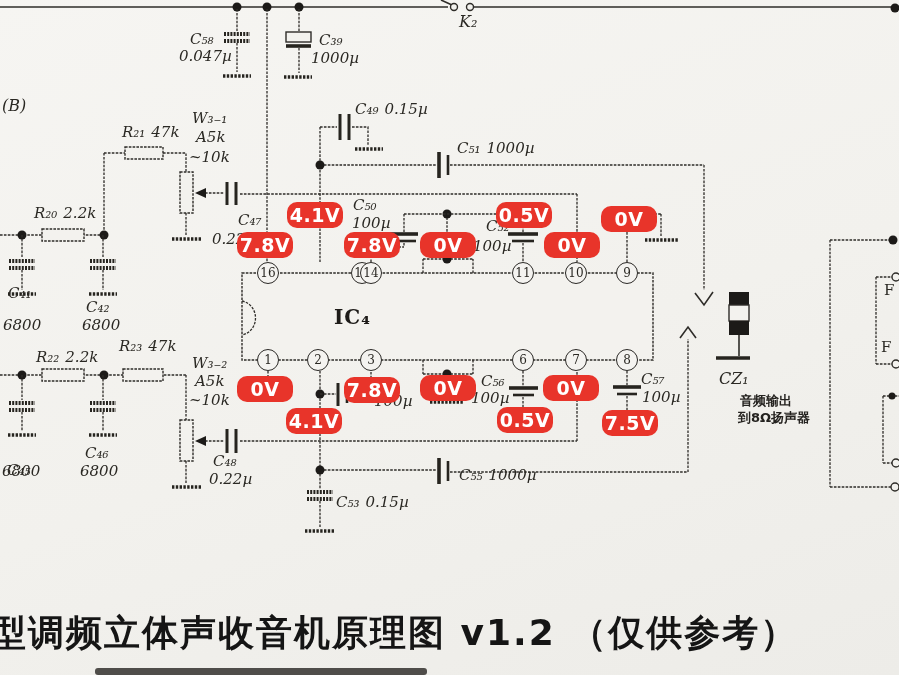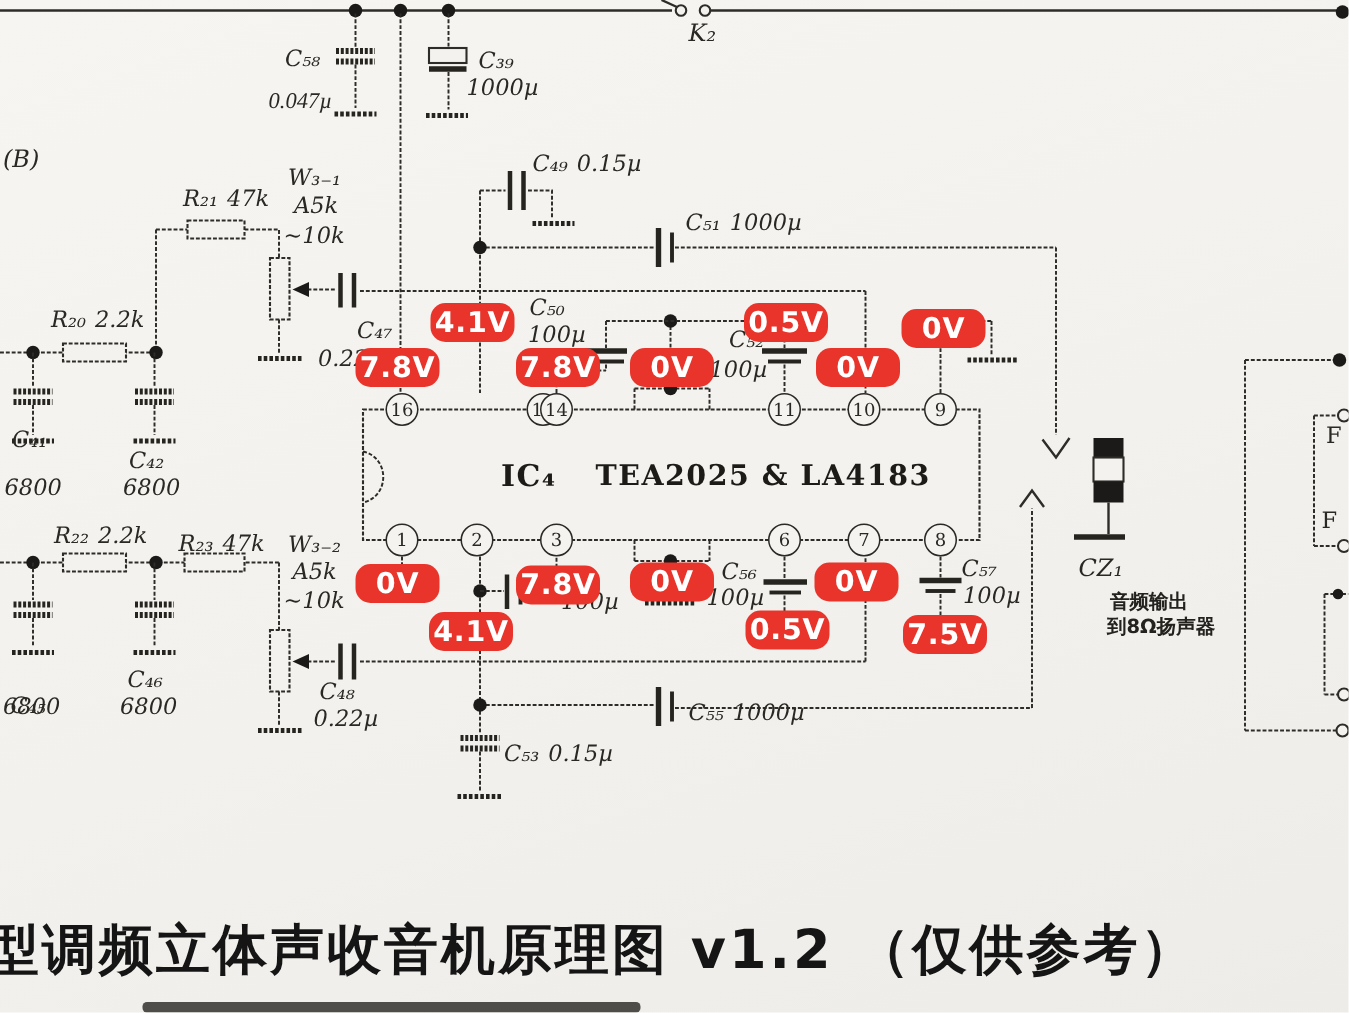--- a/index.html
+++ b/index.html
@@ -278,21 +278,21 @@
       <path class="w" d="M876 277 H899 M876 277 V364 M876 364 H899"></path>
       <circle class="oc" cx="896" cy="277" r="4"></circle>
       <circle class="oc" cx="896" cy="364" r="4"></circle>
       <path class="w" d="M883 396 H899 M883 396 V463 M883 463 H899"></path>
       <circle class="dot" cx="892" cy="396" r="3.5"></circle>
       <circle class="oc" cx="896" cy="463" r="4"></circle>
     </g>
   </svg>
 
   <div class="lbl" style="left:190px;top:31px;">C₅₈</div>
-  <div class="lbl" style="left:179px;top:60px;font-family:Liberation Serif, serif;">0.047µ</div>
+  <div class="lbl" style="left:179px;top:48px;">0.047µ</div>
   <div class="lbl" style="left:319px;top:32px;">C₃₉</div>
   <div class="lbl" style="left:311px;top:50px;">1000µ</div>
   <div class="lbl big" style="left:459px;top:13px;">K₂</div>
   <div class="lbl big" style="left:2px;top:97px;">(B)</div>
 
   <div class="lbl" style="left:122px;top:124px;">
     <span>R₂₁</span><span class="val">47k</span>
   </div>
   <div class="lbl" style="left:192px;top:110px;">W₃₋₁</div>
   <div class="lbl" style="left:196px;top:129px;">A5k</div>
@@ -314,21 +314,21 @@
     <span>C₅₁</span><span class="val">1000µ</span>
   </div>
   <div class="lbl" style="left:353px;top:197px;">C₅₀</div>
   <div class="lbl" style="left:352px;top:215px;">100µ</div>
   <div class="lbl" style="left:486px;top:218px;">C₅₂</div>
   <div class="lbl" style="left:473px;top:238px;">100µ</div>
 
   <div class="lbl" style="left:36px;top:349px;">
     <span>R₂₂</span><span class="val">2.2k</span>
   </div>
-  <div class="lbl" style="left:119px;top:354px;">
+  <div class="lbl" style="left:119px;top:338px;">
     <span>R₂₃</span><span class="val">47k</span>
   </div>
   <div class="lbl" style="left:192px;top:355px;">W₃₋₂</div>
   <div class="lbl" style="left:195px;top:373px;">A5k</div>
   <div class="lbl" style="left:189px;top:392px;">~10k</div>
 
   <div class="lbl" style="left:374px;top:393px;">100µ</div>
   <div class="lbl" style="left:481px;top:373px;">C₅₆</div>
   <div class="lbl" style="left:471px;top:390px;">100µ</div>
   <div class="lbl" style="left:641px;top:371px;">C₅₇</div>
@@ -348,21 +348,20 @@
   <div class="lbl" style="left:80px;top:463px;">6800</div>
 
   <div class="lbl big" style="left:719px;top:370px;">CZ₁</div>
   <div class="cjk" style="left:720px;top:392px;">音频输出</div>
   <div class="cjk" style="left:718px;top:409px;">到8Ω扬声器</div>
 
   <div class="lbl" style="left:884px;top:282px;font-style:normal;">F</div>
   <div class="lbl" style="left:881px;top:339px;font-style:normal;">F</div>
 
   <div class="icname" style="left:334px;top:305px;">IC₄</div>
-  <div class="icname" style="left:397px;top:306px;font-size:19px;">TEA2025 &amp; LA4183</div>
 
   <div class="pin" style="left:257px;top:262px;">16</div>
   <div class="pin" style="left:307px;top:262px;margin-left:44px;">15</div>
   <div class="pin" style="left:360px;top:262px;">14</div>
   <div class="pin" style="left:512px;top:262px;">11</div>
   <div class="pin" style="left:565px;top:262px;">10</div>
   <div class="pin" style="left:616px;top:262px;">9</div>
 
   <div class="pin" style="left:257px;top:349px;">1</div>
   <div class="pin" style="left:307px;top:349px;">2</div>

